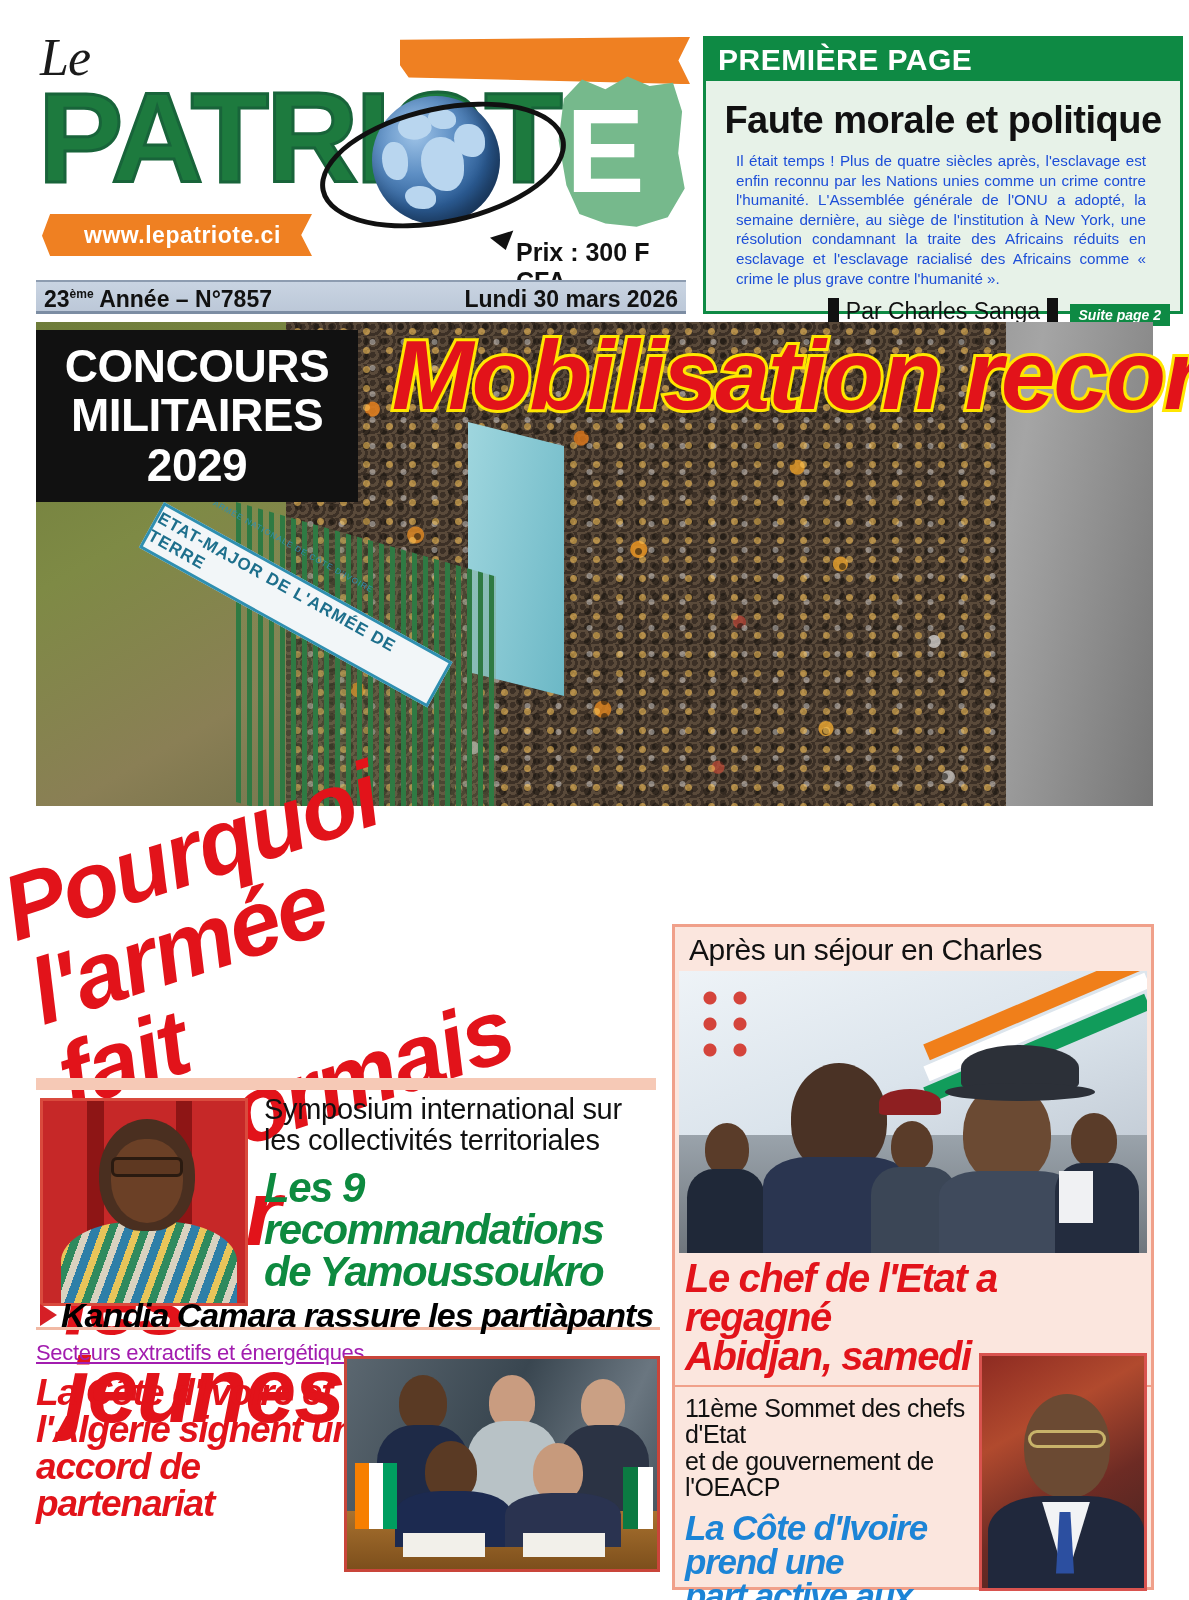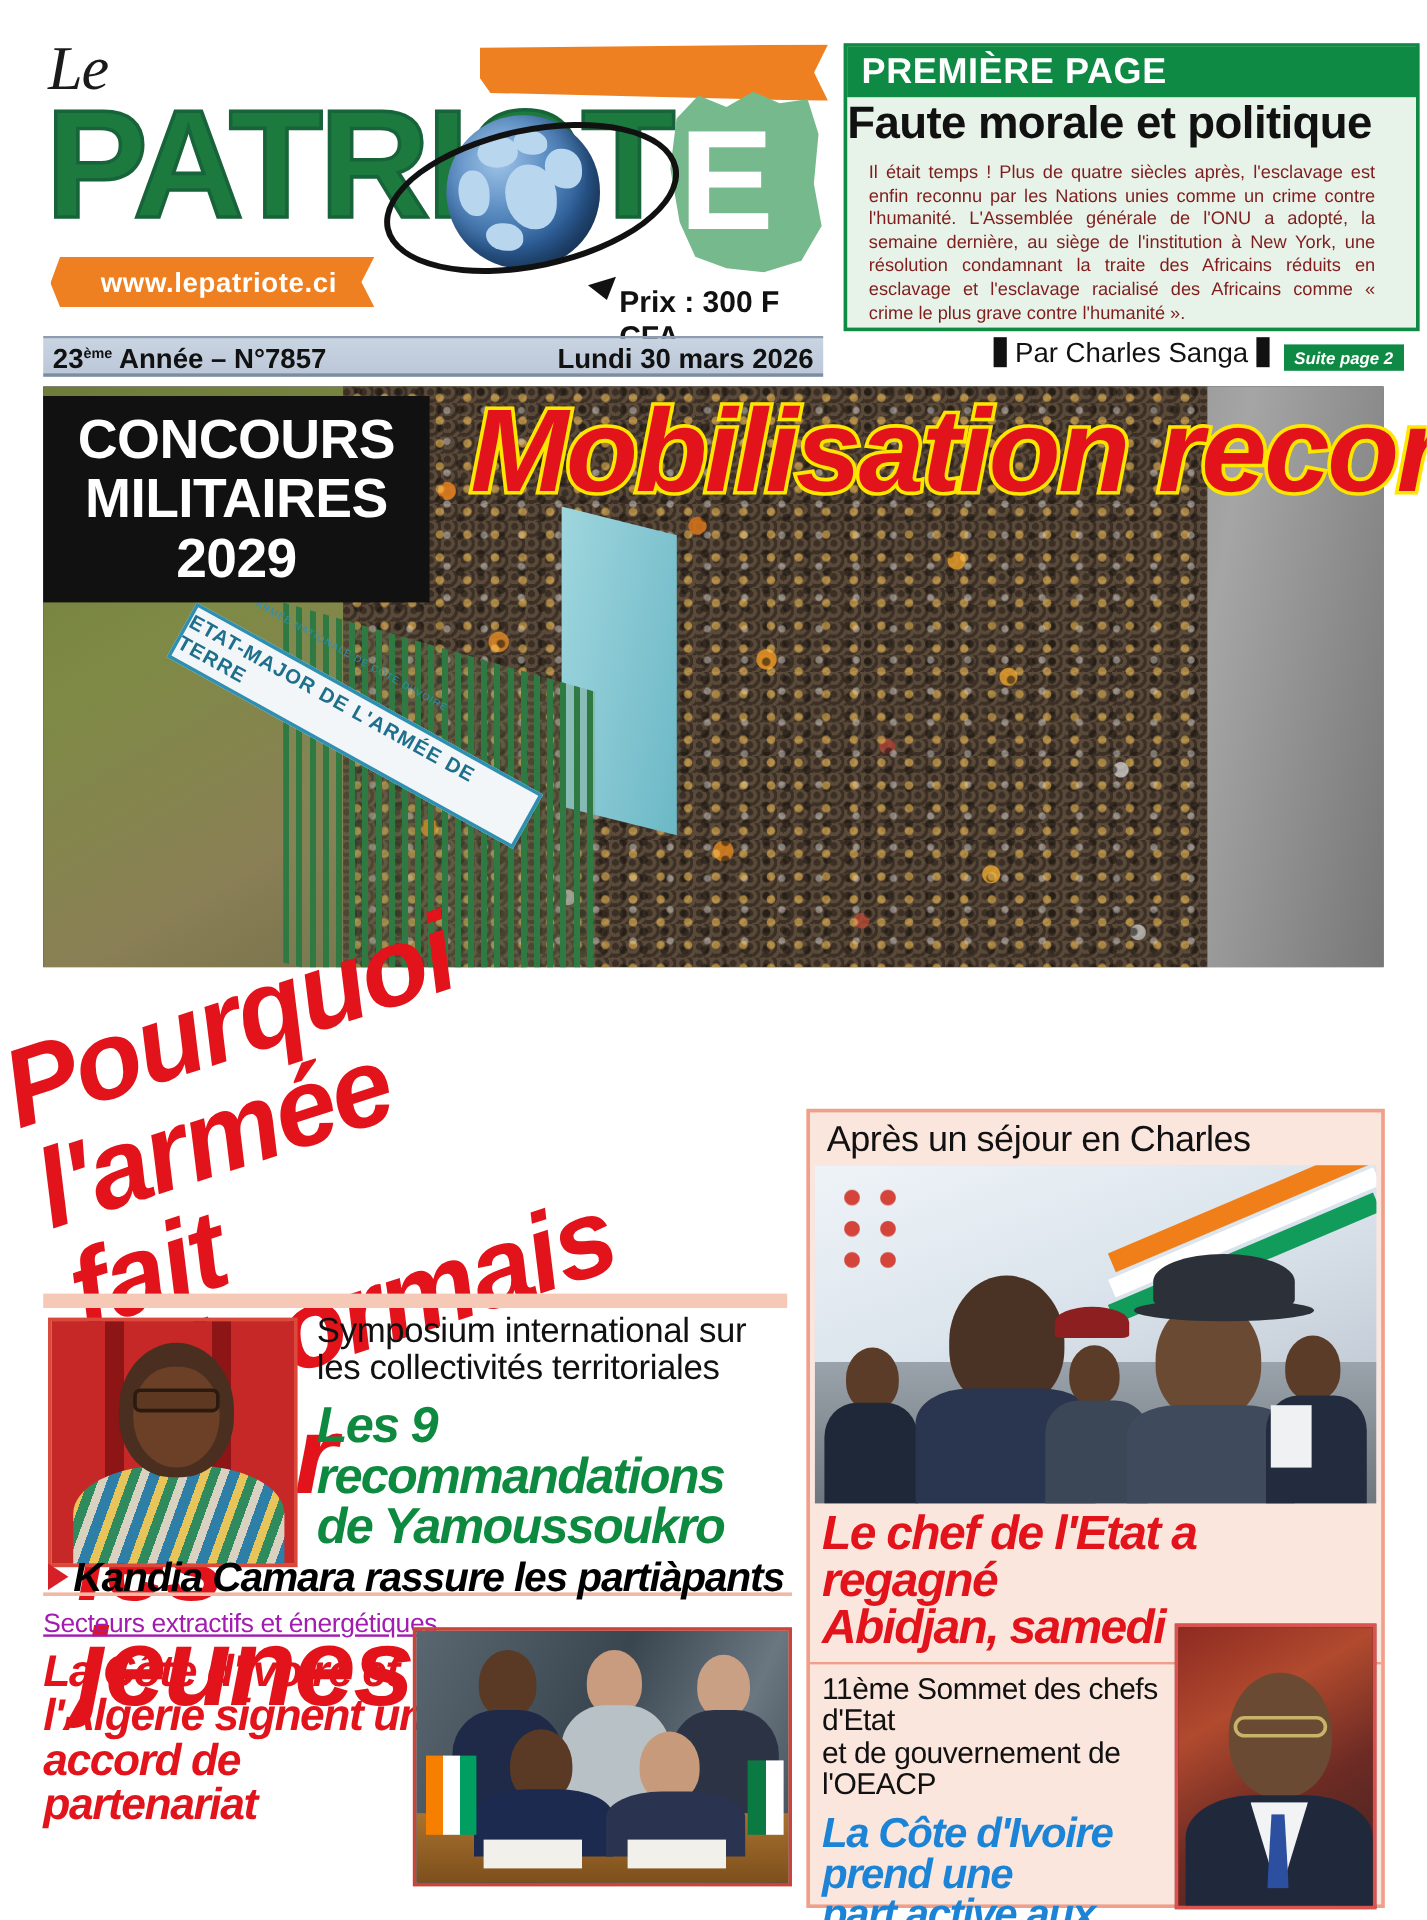--- a/index.html
+++ b/index.html
@@ -83,35 +83,36 @@
     position:absolute; left:36px; top:280px; width:650px; height:34px;
     background: linear-gradient(#c9d4e2, #bcc8d8);
     border-top:2px solid #8d9cb0; border-bottom:3px solid #7c8da3;
   }
   .date-bar .year { position:absolute; left:8px; top:4px; font-size:23px; font-weight:bold; color:#111; }
   .date-bar .year sup { font-size:12px; }
   .date-bar .date { position:absolute; right:8px; top:4px; font-size:23px; font-weight:bold; color:#111; }
 
   
   .edito {
-    position:absolute; left:703px; top:36px; width:480px; height:240px;
+    position:absolute; left:703px; top:36px; width:480px; height:278px;
     background:#e7f2e8; border:3px solid #0e8a44;
   }
   .edito-head {
     height:42px; background:#0e8a44; color:#fff;
     font-size:30px; font-weight:bold; letter-spacing:0.5px;
     padding:4px 0 0 12px;
   }
   .edito-title {
-    font-size:38px; font-weight:bold; color:#111; text-align:left;
-    margin-top:1px; letter-spacing:-0.5px;
+    font-size:38px; font-weight:bold; color:#111; text-align:center;
+    margin-top:18px; letter-spacing:-0.5px;
   }
   .edito-body {
-    font-size:15.2px; line-height:1.29; color:#7f1d1d; text-align:justify;
+    font-size:15.2px; line-height:1.29; color:#1d4ed8; text-align:justify;
     padding:9px 34px 0 18px;
+    margin-left:12px;
   }
   .edito-foot { position:relative; height:44px; margin-top:6px; }
   .byline {
     position:absolute; left:0; right:0; top:4px; text-align:center;
     font-size:23px; color:#111;
   }
   .blk { display:inline-block; width:11px; height:25px; background:#111; vertical-align:-4px; }
   .suite {
     position:absolute; right:10px; top:10px;
     background:#0e8a44; color:#fff; font-size:14px; font-weight:bold;

